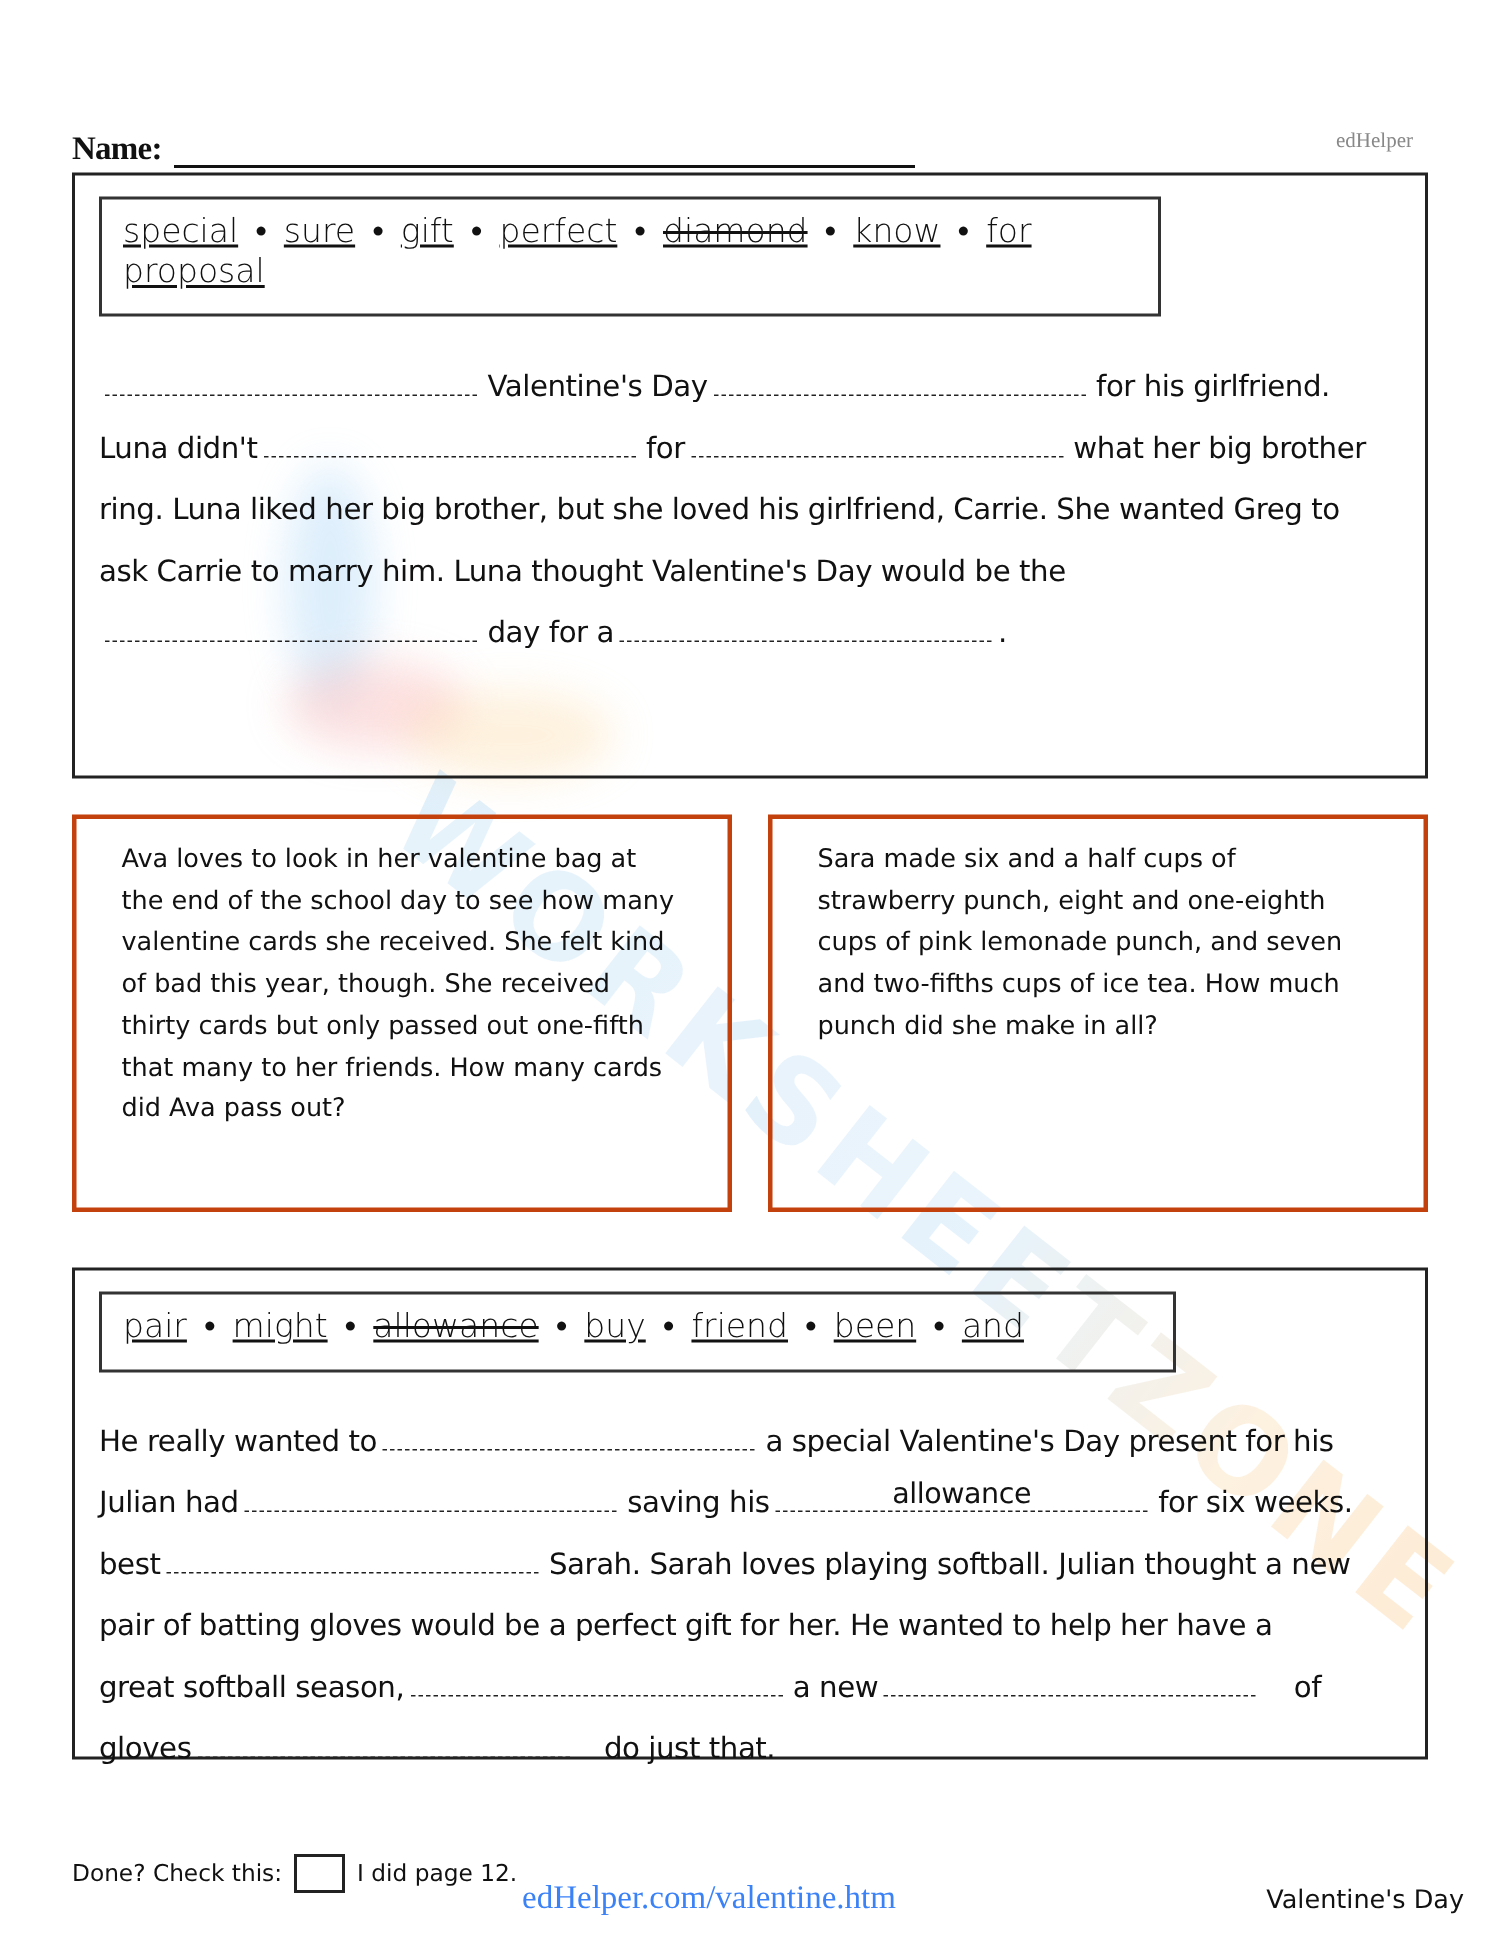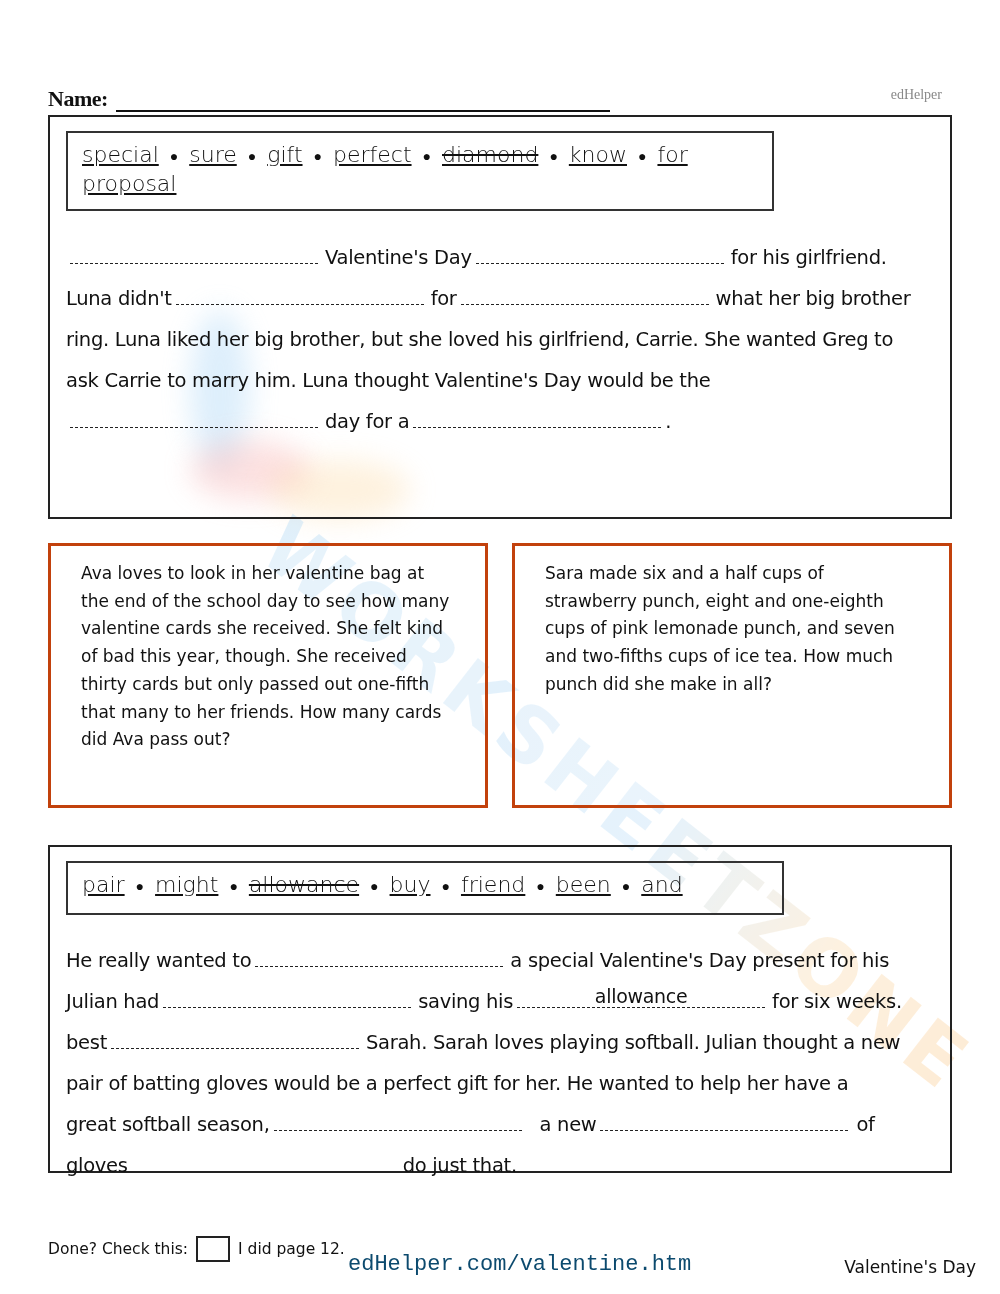--- a/index.html
+++ b/index.html
@@ -26,21 +26,21 @@
 
     .passage { position: absolute; left: 16px; font-size: 19.5px; line-height: 41px; letter-spacing: -0.3px; }
     .line { white-space: nowrap; height: 41px; }
     .blank { display: inline-block; position: relative; width: 248px; border-bottom: 1.5px dashed #222; height: 18px; margin: 0 4px; vertical-align: baseline; }
     .blank .fill { position: absolute; left: 0; right: 0; bottom: 1px; text-align: center; font-size: 19px; line-height: 20px; }
 
     .card { position: absolute; top: 543px; height: 265px; border: 3px solid #c2410c; border-radius: 0; padding: 14px 30px; font-size: 17px; line-height: 27.7px; z-index: 1; background: rgba(255,255,255,0.2); }
 
     .footer { position: absolute; top: 1236px; left: 48px; display: flex; align-items: center; font-size: 15.5px; z-index: 1; }
     .checkbox { width: 34px; height: 26px; border: 2px solid #222; margin: 0 8px; }
-    .footer-url { position: absolute; left: 348px; top: 1252px; font-family: Liberation Mono, monospace; font-size: 22px; color: #0c4a6e; z-index: 1; }
+    .footer-url { position: absolute; left: 348px; top: 1252px; font-family: Liberation Serif, serif; font-size: 22px; color: #3b82f6; z-index: 1; }
     .footer-topic { position: absolute; right: 24px; top: 1257px; font-size: 17px; z-index: 1; }
   </style>
 </head>
 <body>
 
 <div class="watermark">
   <div class="wm-blob" style="left:10px;top:20px;width:60px;height:160px;background:#9fd0f5;"></div>
   <div class="wm-blob" style="left:10px;top:150px;width:120px;height:60px;background:#f7a9a9;"></div>
   <div class="wm-blob" style="left:90px;top:170px;width:140px;height:60px;background:#fcd9a2;"></div>
   <div class="wm-text">WORKSHEETZONE</div>
@@ -70,21 +70,21 @@
   <div>Sara made six and a half cups of strawberry punch, eight and one-eighth cups of pink lemonade punch, and seven and two-fifths cups of ice tea. How much punch did she make in all?</div>
 </div>
 
 <div class="panel" style="left:48px;top:845px;width:904px;height:328px;">
   <div class="word-bank" style="left:16px;top:14px;width:718px;height:54px;" id="wb2"><span class="wb-word">pair</span><span class="wb-bullet">●</span><span class="wb-word">might</span><span class="wb-bullet">●</span><span class="wb-word struck">allowance</span><span class="wb-bullet">●</span><span class="wb-word">buy</span><span class="wb-bullet">●</span><span class="wb-word">friend</span><span class="wb-bullet">●</span><span class="wb-word">been</span><span class="wb-bullet">●</span><span class="wb-word">and</span></div>
   <div class="passage" style="top:93px;" id="p2">
       <div class="line"><span>He really wanted to</span><span class="blank"><span class="fill"></span></span><span style="margin-left: 3px;">a special Valentine's Day present for his</span></div>
       <div class="line"><span>Julian had</span><span class="blank"><span class="fill"></span></span><span style="margin-left: 3px;">saving his</span><span class="blank"><span class="fill">allowance</span></span><span style="margin-left: 3px;">for six weeks.</span></div>
       <div class="line"><span>best</span><span class="blank"><span class="fill"></span></span><span style="margin-left: 3px;">Sarah.  Sarah loves playing softball.  Julian thought a new</span></div>
       <div class="line"><span>pair of batting gloves would be a perfect gift for her.  He wanted to help her have a</span></div>
-      <div class="line"><span>great softball season,</span><span class="blank"><span class="fill"></span></span><span style="margin-left: 14px; text-align: center;">a new</span><span class="blank"><span class="fill"></span></span><span style="margin-left: 4px;">of</span></div>
+      <div class="line"><span>great softball season,</span><span class="blank"><span class="fill"></span></span><span style="margin-left: 3px; text-align: center;">a new</span><span class="blank"><span class="fill"></span></span><span style="margin-left: 21px;">of</span></div>
       <div class="line"><span>gloves</span><span class="blank"><span class="fill"></span></span><span style="margin-left: 19px;">do just that.</span></div>
     </div>
 </div>
 
 <div class="footer">
   <span>Done?  Check this:</span>
   <span class="checkbox"></span>
   <span>I did page 12.</span>
 </div>
 <div class="footer-url">edHelper.com/valentine.htm</div>

